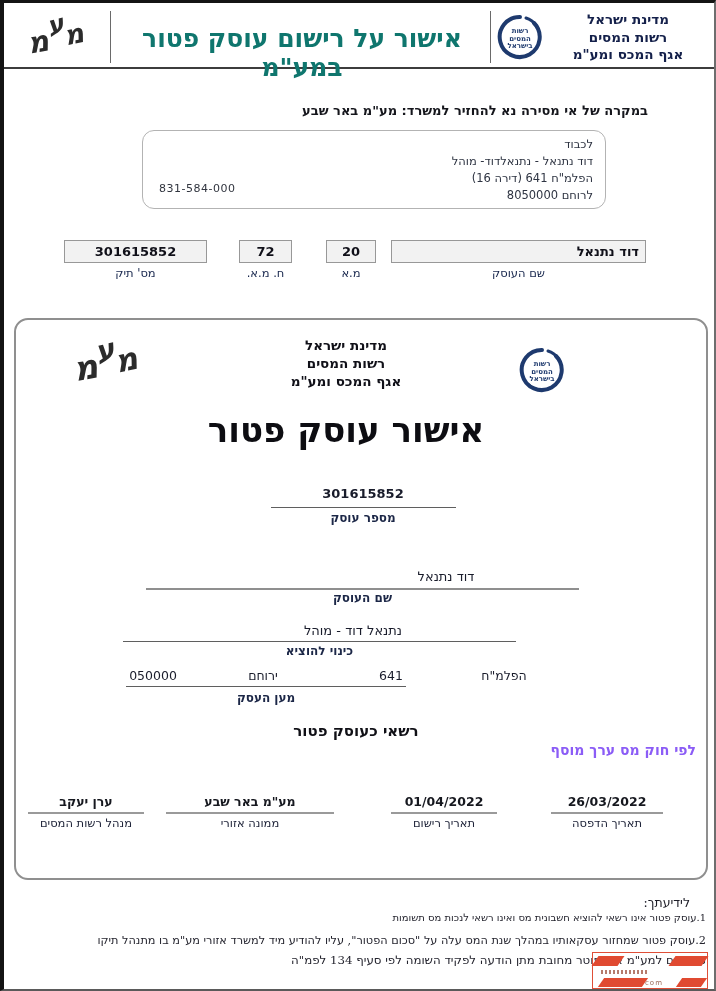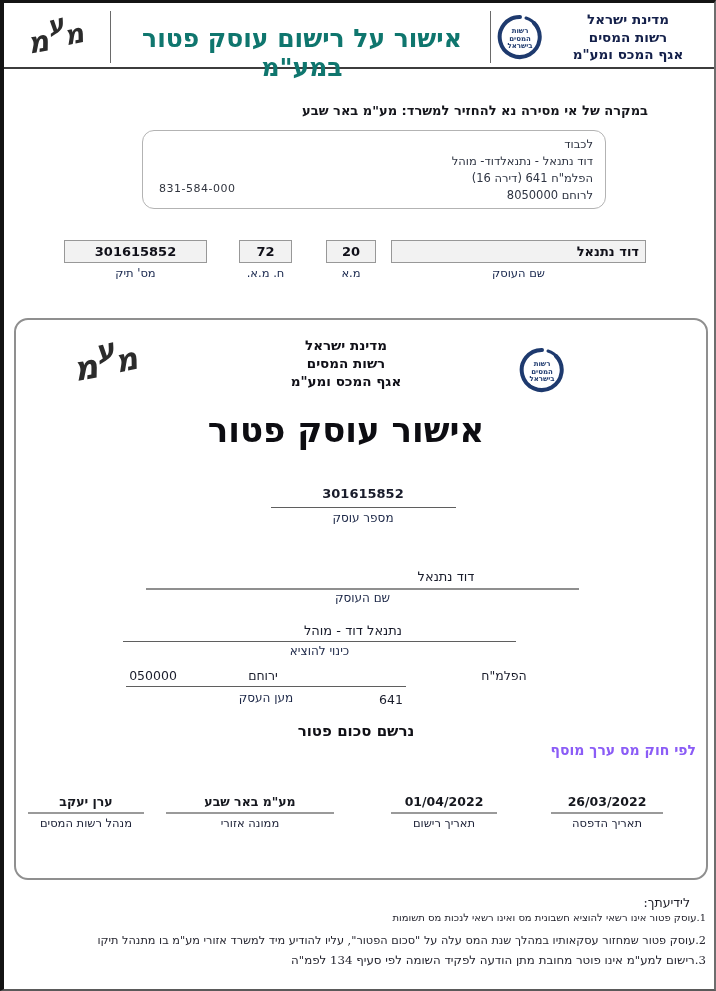--- a/index.html
+++ b/index.html
@@ -42,34 +42,34 @@
   .fl-ma   { left:322px; width:50px; }
   .fl-hma  { left:235px; width:53px; }
   .fl-tik  { left:60px;  width:143px; }
   
   .cert { position:absolute; left:10px; top:315px; width:694px; height:562px; border:2px solid #8f8f8f; border-radius:14px; }
   .cert-stamp { position:absolute; left:58px; top:22px; font-size:31px; }
   .logo-cert { left:502px; top:26px; }
   .cert-agency { position:absolute; left:0; top:16px; width:660px; text-align:center; font-weight:bold; font-size:13.5px; line-height:1.35; color:#101018; }
   .cert-title { position:absolute; left:0; top:90px; width:660px; text-align:center; font-weight:bold; font-size:34px; color:#0d0d12; }
   .val { position:absolute; font-size:13px; color:#191c2b; text-align:center; }
-  .lbl { position:absolute; font-size:12px; font-weight:normal; color:#1c2747; text-align:center; }
+  .lbl { position:absolute; font-size:12px; font-weight:bold; color:#1c2747; text-align:center; }
   .uline { position:absolute; border-top:1.5px solid #5f5f5f; }
   .v-num  { left:0; top:166px; width:694px; font-weight:bold; }
   .u-num  { left:255px; top:187px; width:185px; }
   .l-num  { left:0; top:191px; width:694px; }
   .v-name { left:330px; top:249px; width:200px; }
   .u-name { left:130px; top:268px; width:433px; border-top:2px solid #8f8f8f; }
   .l-name { left:130px; top:271px; width:433px; }
   .v-alias{ left:237px; top:303px; width:200px; }
   .u-alias{ left:107px; top:321px; width:393px; }
   .l-alias{ left:107px; top:324px; width:393px; }
   .adr { position:absolute; top:348px; font-size:12.5px; color:#191c2b; }
   .adr-prefix { left:463px; width:50px; text-align:center; }
-  .adr-no     { left:353px; width:44px; text-align:center;margin-top:24px; }
+  .adr-no     { left:353px; width:44px; text-align:center; }
   .adr-city   { left:218px; width:58px; text-align:center; }
   .adr-zip    { left:104px; width:66px; text-align:center; direction:ltr; }
   .u-adr { left:110px; top:366px; width:280px; }
   .l-adr { left:110px; top:371px; width:280px; }
   .stmt1 { position:absolute; left:0; top:402px; width:680px; text-align:center; font-weight:bold; font-size:15px; color:#101016; }
   .stmt2 { position:absolute; left:0; top:422px; width:680px; text-align:right; font-weight:bold; font-size:14px; color:#8b5cf6; }
   .sig { position:absolute; top:474px; }
   .sig .sv { font-weight:bold; font-size:12.5px; color:#16181f; text-align:center; white-space:nowrap; }
   .sig .su { border-top:2px solid #9a9a9a; margin-top:3px; }
   .sig .sl { font-size:11.5px; color:#20253a; text-align:center; margin-top:2px; white-space:nowrap; }
@@ -194,21 +194,21 @@
     <div class="uline u-alias"></div>
     <div class="lbl l-alias">כינוי להוציא</div>
 
     <div class="adr adr-prefix">הפלמ"ח</div>
     <div class="adr adr-no">641</div>
     <div class="adr adr-city">ירוחם</div>
     <div class="adr adr-zip">050000</div>
     <div class="uline u-adr"></div>
     <div class="lbl l-adr">מען העסק</div>
 
-    <div class="stmt1">נרשם סכום פטור</div>
+    <div class="stmt1">רשאי כעוסק פטור</div>
     <div class="stmt2">לפי חוק מס ערך מוסף</div>
 
     <div class="sig sig1">
       <div class="sv">26/03/2022</div>
       <div class="su"></div>
       <div class="sl">תאריך הדפסה</div>
     </div>
     <div class="sig sig2">
       <div class="sv">01/04/2022</div>
       <div class="su"></div>
@@ -224,14 +224,22 @@
       <div class="su"></div>
       <div class="sl">מנהל רשות המסים</div>
     </div>
   </div>
 
   <div class="foot-head">לידיעתך:</div>
   <div class="note note1">1.עוסק פטור אינו רשאי להוציא חשבונית מס ואינו רשאי לנכות מס תשומות</div>
   <div class="note note2">2.עוסק פטור שמחזור עסקאותיו במהלך שנת המס עלה על "סכום הפטור", עליו להודיע מיד למשרד אזורי מע"מ בו מתנהל תיקו</div>
   <div class="note note3">3.רישום למע"מ אינו פוטר מחובת מתן הודעה לפקיד השומה לפי סעיף 134 לפמ"ה</div>
 
+  <div class="wm">
+    <div class="bar b1"></div>
+    <div class="bar b2"></div>
+    <div class="tinyline"></div>
+    <div class="com">com</div>
+    <div class="bar b3"></div>
+    <div class="bar b4"></div>
+  </div>
 
 </div>
 
 </body></html>

